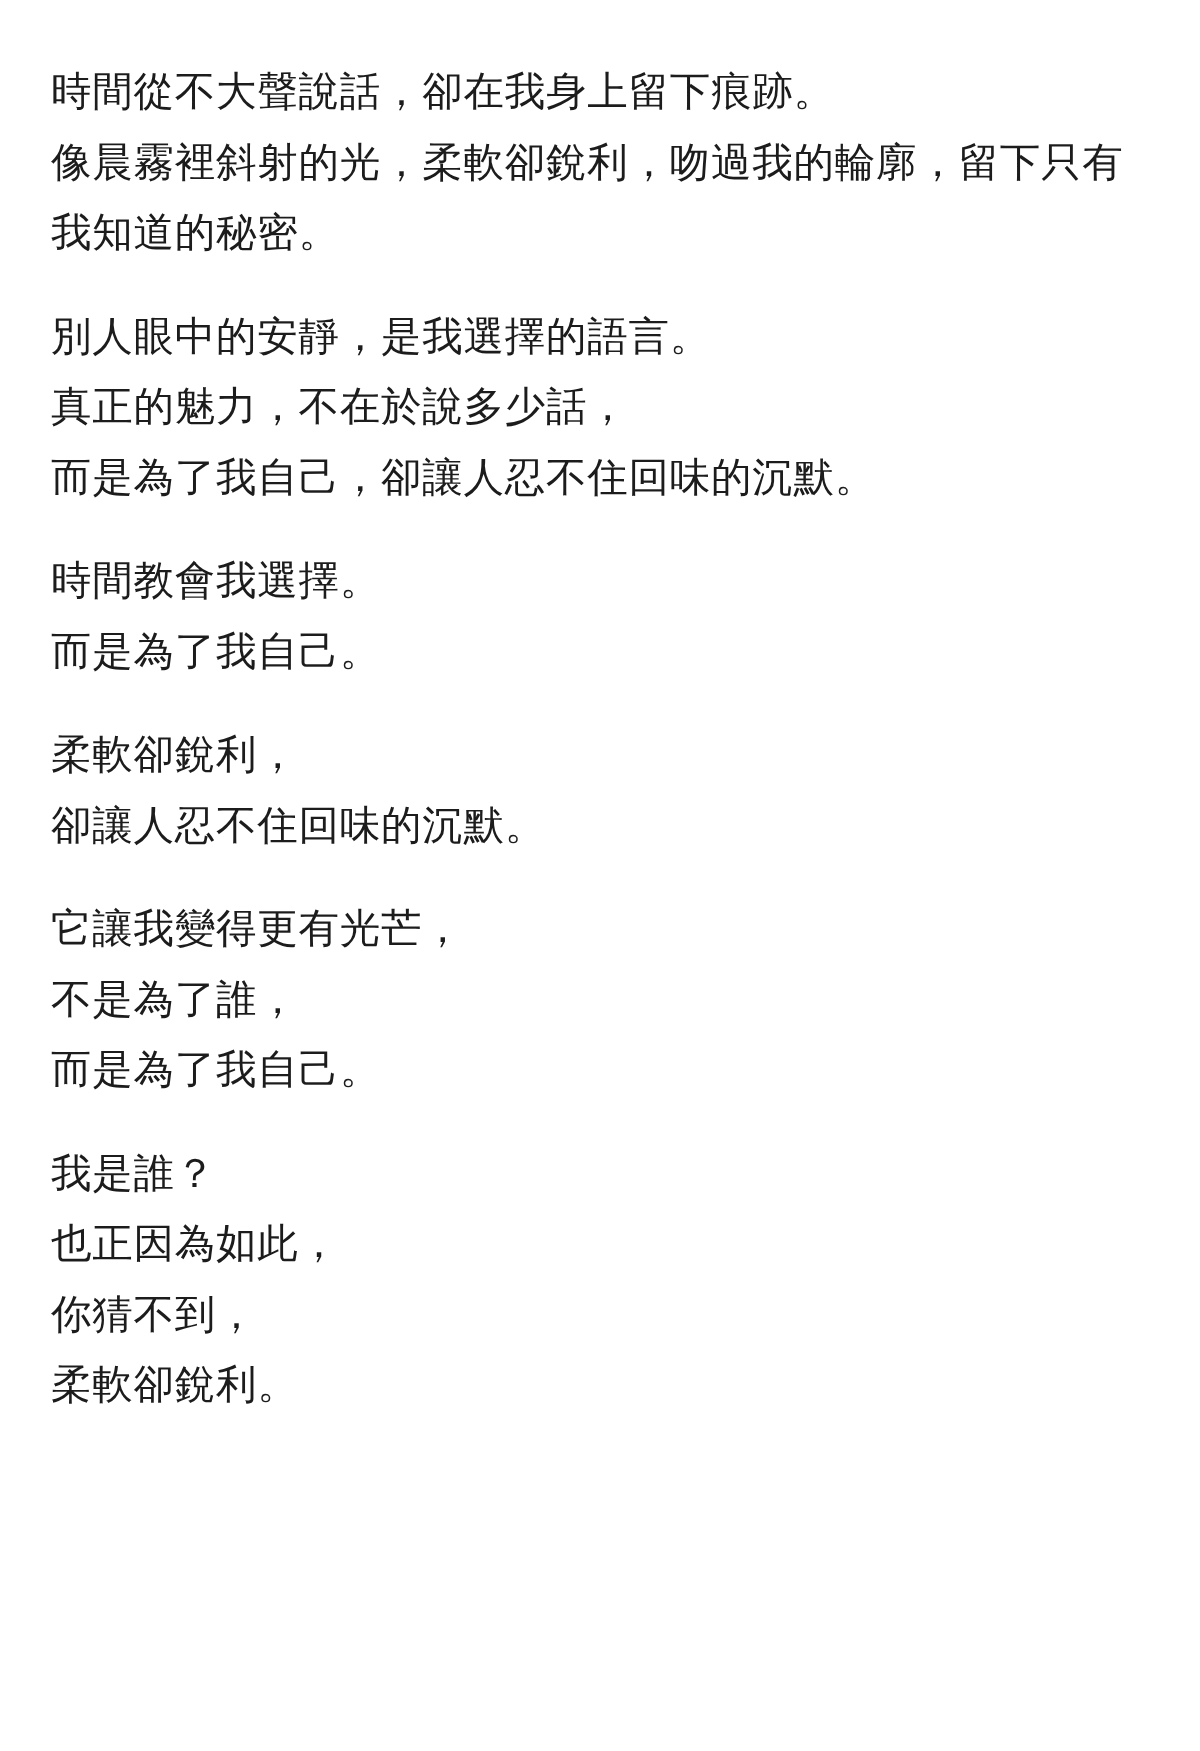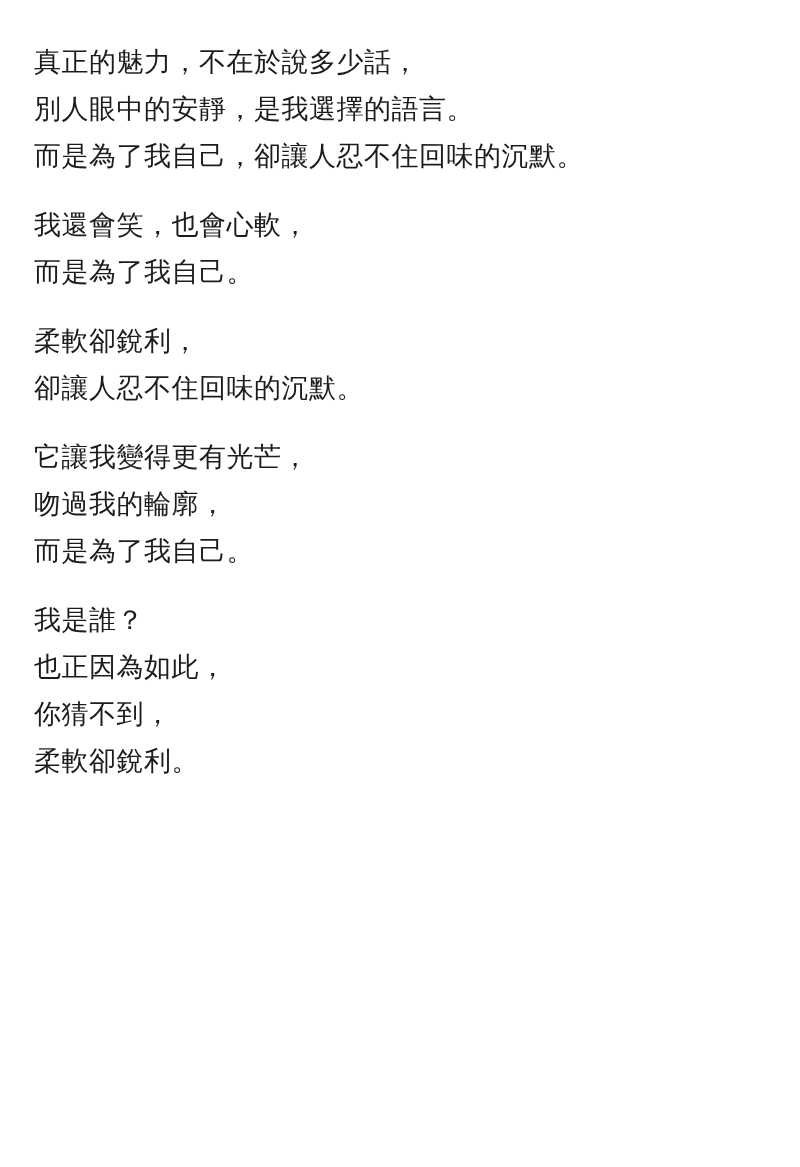--- a/index.html
+++ b/index.html
@@ -39,40 +39,44 @@
     white-space: pre-wrap;
     word-break: break-word;
   }
 </style>
 </head>
 <body>
 
 <div class="page">
   <article class="poem">
 
+    <p class="stanza">
+      <span class="line">時間從不大聲說話，卻在我身上留下痕跡。</span>
+      <span class="line">像晨霧裡斜射的光，柔軟卻銳利，吻過我的輪廓，留下只有我知道的秘密。</span>
+    </p>
 
     <p class="stanza">
+      <span class="line">別人眼中的安靜，是我選擇的語言。</span>
       <span class="line">真正的魅力，不在於說多少話，</span>
-      <span class="line">別人眼中的安靜，是我選擇的語言。</span>
       <span class="line">而是為了我自己，卻讓人忍不住回味的沉默。</span>
     </p>
 
     <p class="stanza">
-      <span class="line">我還會笑，也會心軟，</span>
+      <span class="line">時間教會我選擇。</span>
       <span class="line">而是為了我自己。</span>
     </p>
 
     <p class="stanza">
       <span class="line">柔軟卻銳利，</span>
       <span class="line">卻讓人忍不住回味的沉默。</span>
     </p>
 
     <p class="stanza">
       <span class="line">它讓我變得更有光芒，</span>
-      <span class="line">吻過我的輪廓，</span>
+      <span class="line">不是為了誰，</span>
       <span class="line">而是為了我自己。</span>
     </p>
 
     <p class="stanza">
       <span class="line">我是誰？</span>
       <span class="line">也正因為如此，</span>
       <span class="line">你猜不到，</span>
       <span class="line">柔軟卻銳利。</span>
     </p>
 

